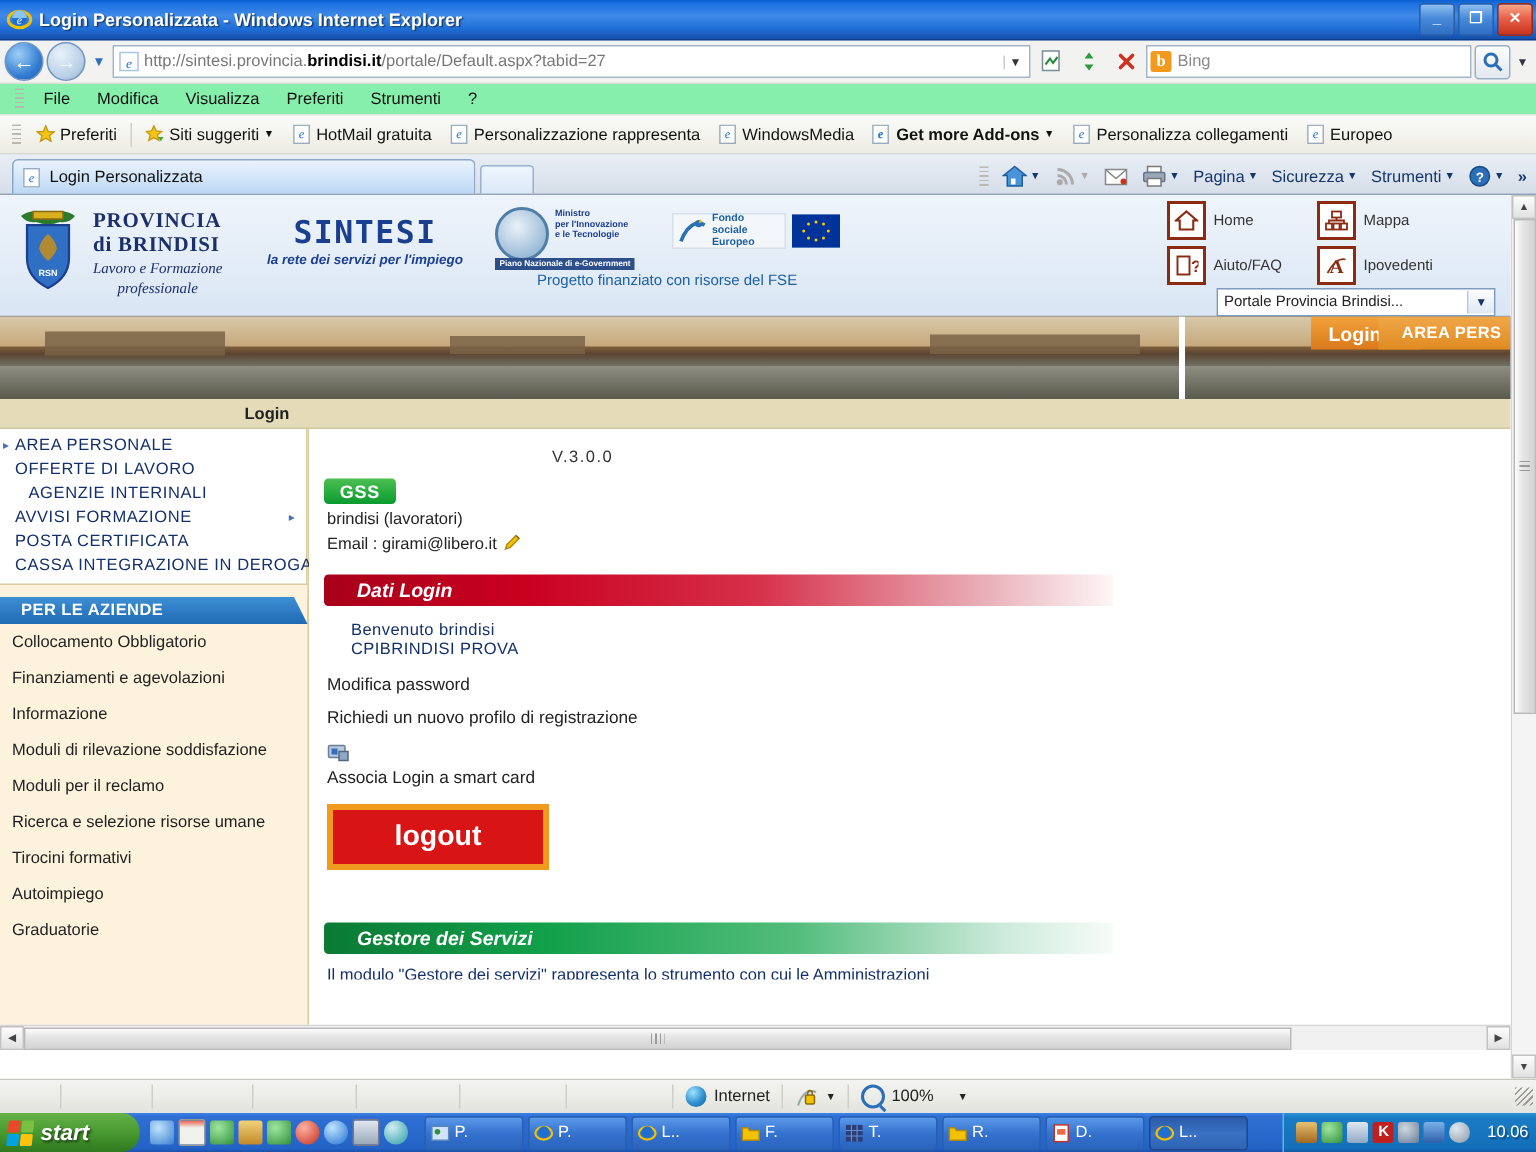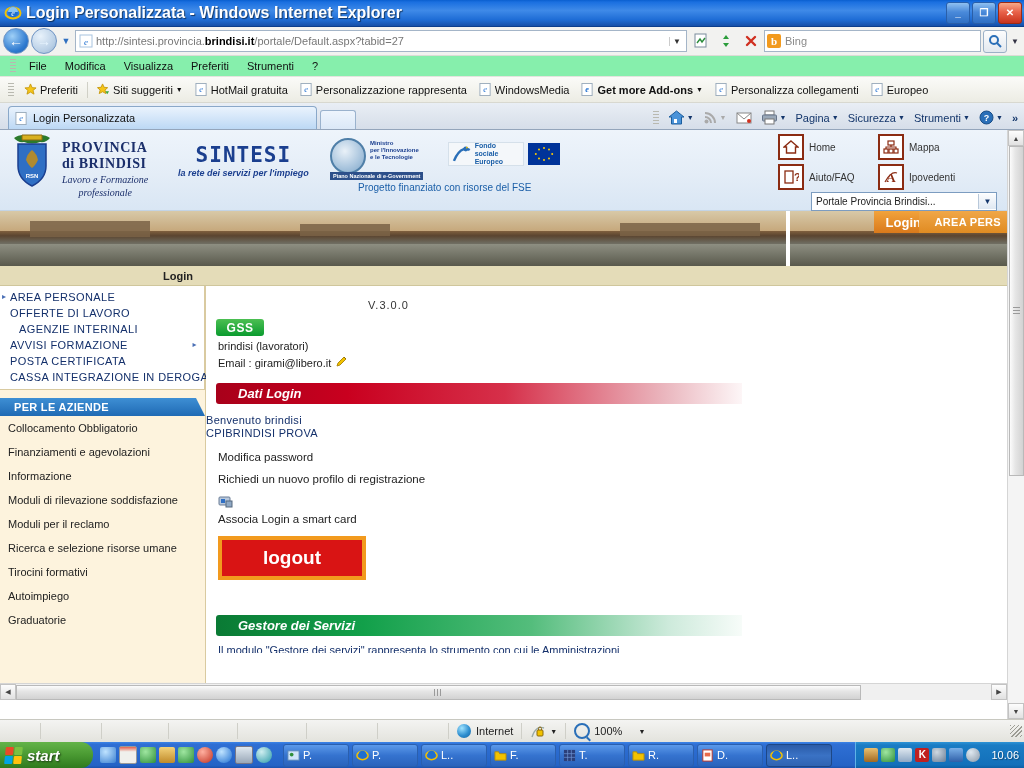--- a/index.html
+++ b/index.html
@@ -13,21 +13,21 @@
 
   
   .titlebar{
     height:26px;flex:0 0 26px;
     background:linear-gradient(180deg,#0a5fcf 0%,#1a6fe0 8%,#3f8ae8 40%,#1f6dd6 75%,#154fa8 100%);
     display:flex;align-items:center;position:relative;
     border-bottom:1px solid #0b3d8c;
   }
   .titlebar .tb-icon{width:18px;height:18px;margin:0 4px 0 4px;flex:0 0 18px;}
   .titlebar .tb-title{
-    color:#fff;font-weight:bold;font-size:16px;
+    color:#fff;font-weight:bold;font-size:12px;
     text-shadow:1px 1px 1px rgba(0,0,0,.55);white-space:nowrap;
   }
   .winbtns{position:absolute;right:2px;top:2px;display:flex;gap:2px;}
   .winbtn{
     width:22px;height:20px;border:1px solid #2a5fa8;border-radius:3px;
     background:linear-gradient(180deg,#8fc0f0,#4a8ada 45%,#2e6fc4);
     display:flex;align-items:center;justify-content:center;
     color:#fff;font-size:10px;font-weight:bold;line-height:1;
   }
   .winbtn.close{background:linear-gradient(180deg,#f7a98a,#e8624a 45%,#c9331c);border-color:#9c2a14;}
@@ -121,21 +121,21 @@
 
   
   .viewport{flex:1;position:relative;background:#fff;overflow:hidden;display:flex;}
   .pagearea{flex:1;position:relative;overflow:hidden;background:#fff;}
 
   
   .site-header{
     height:80px;background:linear-gradient(180deg,#eef4fb 0%,#e4edf7 55%,#d9e6f4 100%);
     position:relative;border-bottom:1px solid #c3d4e6;
   }
-  .prov-logo{position:absolute;left:8px;top:2px;display:flex;align-items:flex-start;gap:6px;}
+  .prov-logo{position:absolute;left:8px;top:2px;display:flex;align-items:flex-end;gap:6px;}
   .crest{width:48px;height:60px;position:relative;}
   .prov-text{padding-top:8px;}
   .prov-text .l1{color:#1b2f6b;font-weight:bold;font-size:14px;font-family:"Liberation Serif",serif;line-height:16px;letter-spacing:.5px;}
   .prov-sub{color:#1b2f6b;font-style:italic;font-size:10px;text-align:center;line-height:11px;margin-top:2px;font-family:"Liberation Serif",serif;}
   .sintesi{position:absolute;left:178px;top:14px;text-align:center;}
   .sintesi .s-word{
     font-size:21px;font-weight:bold;color:#1b3f8f;letter-spacing:1px;
     font-family:"DejaVu Sans Mono",monospace;line-height:22px;
   }
   .sintesi .s-tag{font-size:9px;font-style:italic;font-weight:bold;color:#1b3f8f;margin-top:2px;}
@@ -238,21 +238,21 @@
   .who{position:absolute;left:12px;top:54px;font-size:11px;color:#222;}
   .mailline{position:absolute;left:12px;top:69px;font-size:11px;color:#222;display:flex;align-items:center;gap:4px;}
   .ribbon{
     position:absolute;left:10px;height:21px;width:504px;color:#fff;
     font-weight:bold;font-style:italic;font-size:13px;
     display:flex;align-items:center;padding-left:22px;
     border-radius:3px 0 0 3px;
   }
   .ribbon.red{top:97px;background:linear-gradient(90deg,#a8001a 0%,#c9001f 25%,#d6304a 55%,#eab5bd 85%,#fdf6f7 100%);}
   .ribbon.green{top:329px;background:linear-gradient(90deg,#0a7a34 0%,#12a04a 28%,#54bd7c 60%,#cdeadb 86%,#f7fcf9 100%);}
-  .welcome{position:absolute;left:0;top:128px;font-size:11px;color:#14306b;line-height:13px;letter-spacing:.3px;}
+  .welcome{position:absolute;left:28px;top:128px;font-size:11px;color:#14306b;line-height:13px;letter-spacing:.3px;}
   .lnk{position:absolute;left:12px;font-size:11.5px;color:#222;}
   .lnk.a{top:165px;}
   .lnk.b{top:187px;}
   .sc-ico{position:absolute;left:12px;top:208px;width:15px;height:14px;}
   .lnk.c{top:227px;}
   .logout{
     position:absolute;left:12px;top:250px;width:140px;height:36px;
     background:#d91414;border:4px solid #f29a1e;
     display:flex;align-items:center;justify-content:center;
     color:#fff;font-size:19px;font-weight:bold;

